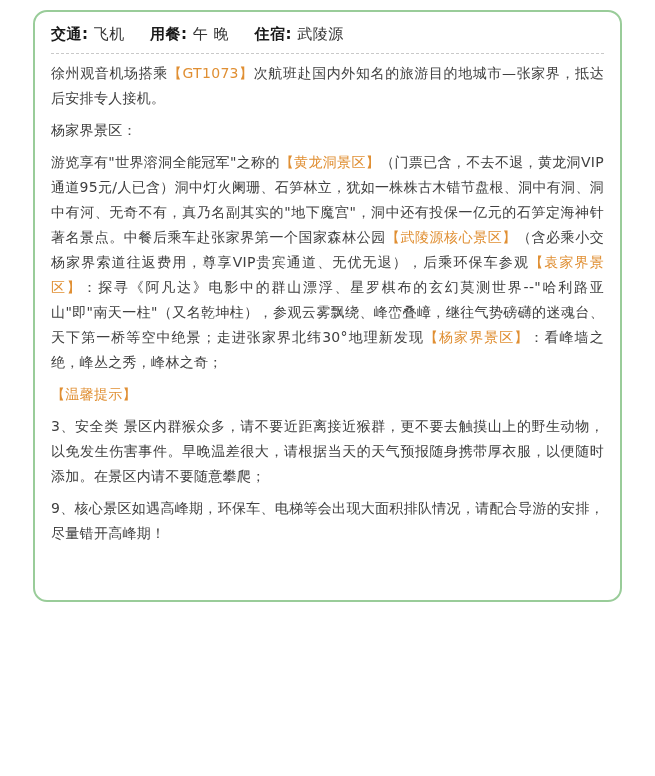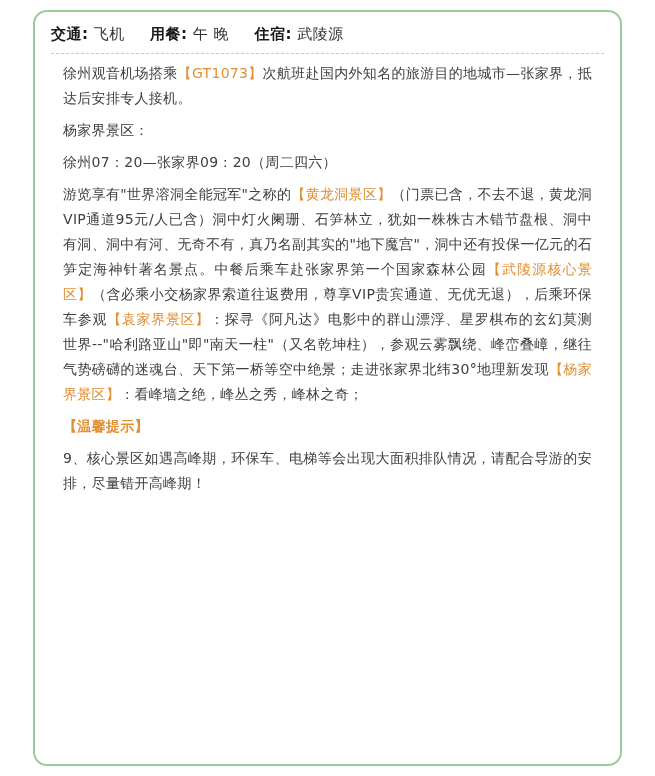--- a/index.html
+++ b/index.html
@@ -7,21 +7,21 @@
     padding: 0;
     background: #ffffff;
     width: 655px;
     height: 776px;
     font-family: "DejaVu Sans", "Liberation Sans", sans-serif;
     overflow: hidden;
   }
   .frame {
     box-sizing: border-box;
     margin: 10px 33px;
-    height: 756px;
+    height: 592px;
     border: 2px solid var(--border-color, #99cc99);
     border-radius: 14px;
     padding: 5px 14px 8px 14px;
     background: #ffffff;
     overflow: hidden;
   }
   .header {
     font-size: 15px;
     color: #222222;
     padding: 8px 2px 9px 2px;
@@ -35,43 +35,43 @@
     margin: 0 2px;
     height: 0;
   }
   .bodytext {
     font-size: 14px;
     color: var(--text-color, #404040);
     padding: 0 2px;
   }
   .bodytext p {
     line-height: 25px;
-    margin: 7px 12px;
+    margin: 7px 0;
     text-align: justify;
     letter-spacing: 0.3px;
     word-break: break-all;
   }
   .hl { color: var(--hl-color, #e08f33); }
-  .b  { font-weight: bold; }
+  .b  { font-weight: normal; }
 </style>
 </head>
 <body>
 
 <div class="frame">
 
   <div class="header">
     <span class="pair"><span class="lbl">交通:</span> <span class="val">飞机</span></span>
     <span class="pair"><span class="lbl">用餐:</span> <span class="val">午 晚</span></span>
     <span class="pair"><span class="lbl">住宿:</span> <span class="val">武陵源</span></span>
   </div>
 
   <div class="divider"></div>
 
   <div class="bodytext">
     <p><span>徐州观音机场搭乘</span><span class="hl">【GT1073】</span><span>次航班赴国内外知名的旅游目的地城市—张家界，抵达后安排专人接机。</span></p>
     <p><span>杨家界景区：</span></p>
-    <p><span>徐州07：20—张家界09：20（周二四六）</span></p>
     <p><span>游览享有"世界溶洞全能冠军"之称的</span><span class="hl">【黄龙洞景区】</span><span>（门票已含，不去不退，黄龙洞VIP通道95元/人已含）洞中灯火阑珊、石笋林立，犹如一株株古木错节盘根、洞中有洞、洞中有河、无奇不有，真乃名副其实的"地下魔宫"，洞中还有投保一亿元的石笋定海神针著名景点。中餐后乘车赴张家界第一个国家森林公园</span><span class="hl">【武陵源核心景区】</span><span>（含必乘小交杨家界索道往返费用，尊享VIP贵宾通道、无优无退），后乘环保车参观</span><span class="hl">【袁家界景区】</span><span>：探寻《阿凡达》电影中的群山漂浮、星罗棋布的玄幻莫测世界--"哈利路亚山"即"南天一柱"（又名乾坤柱），参观云雾飘绕、峰峦叠嶂，继往气势磅礴的迷魂台、天下第一桥等空中绝景；走进张家界北纬30°地理新发现</span><span class="hl">【杨家界景区】</span><span>：看峰墙之绝，峰丛之秀，峰林之奇；</span></p>
     <p><span class="hl b">【温馨提示】</span></p>
+    <p><span>3、安全类 景区内群猴众多，请不要近距离接近猴群，更不要去触摸山上的野生动物，以免发生伤害事件。早晚温差很大，请根据当天的天气预报随身携带厚衣服，以便随时添加。在景区内请不要随意攀爬；</span></p>
     <p><span>9、核心景区如遇高峰期，环保车、电梯等会出现大面积排队情况，请配合导游的安排，尽量错开高峰期！</span></p>
   </div>
 
 </div>
 
 </body></html>

